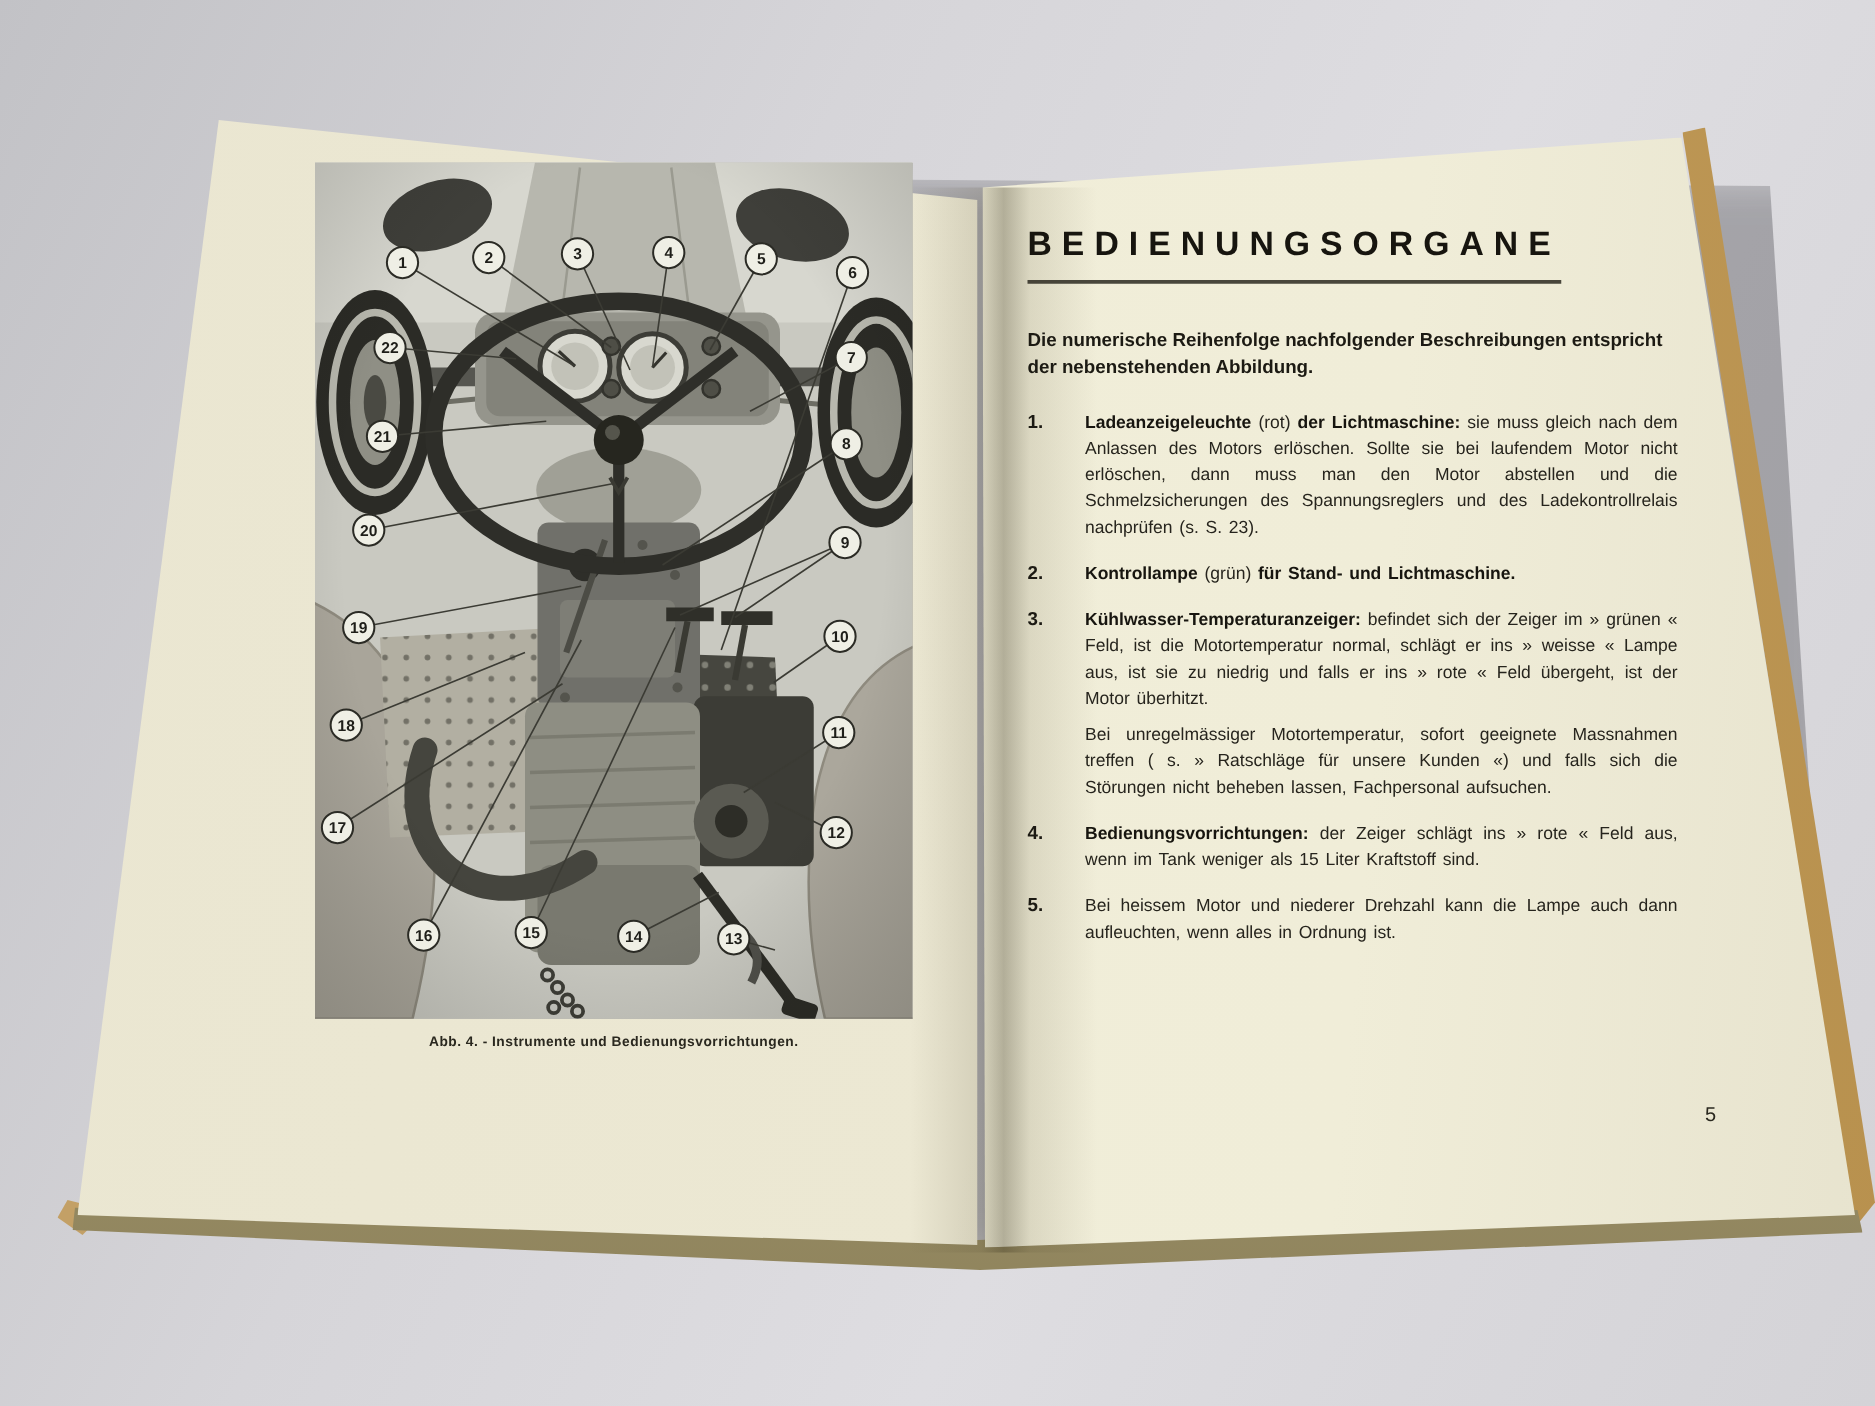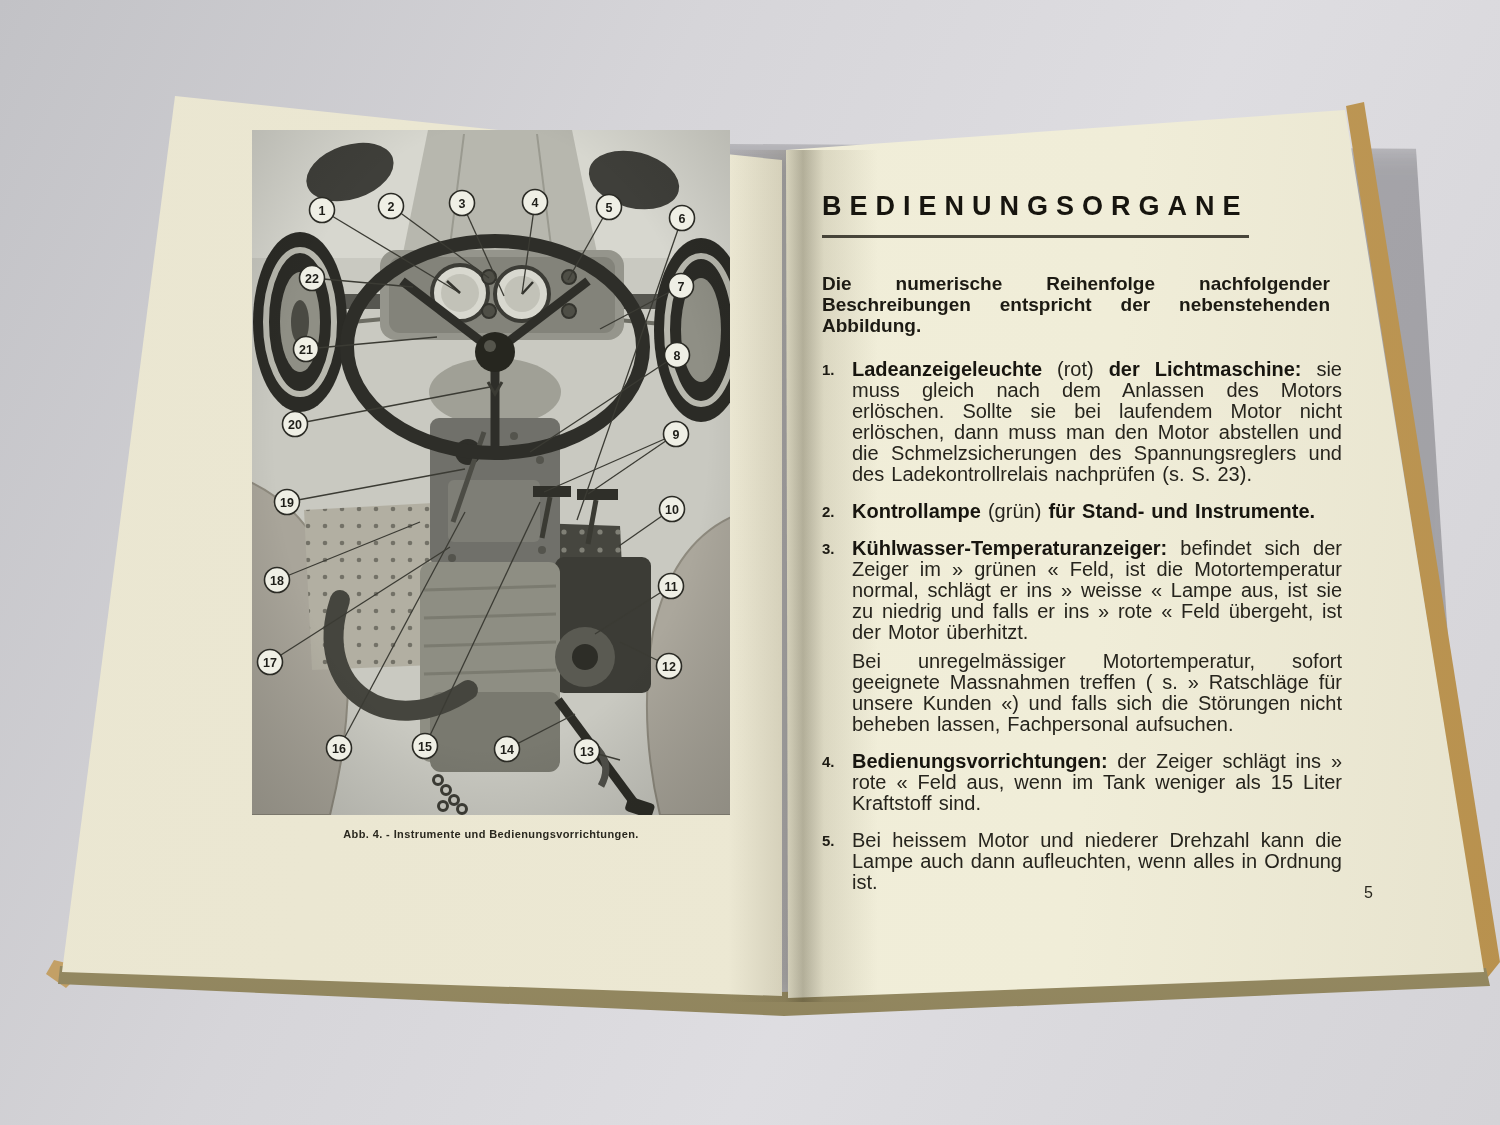--- a/index.html
+++ b/index.html
@@ -50,36 +50,36 @@
   #figure-photo{
     left:252px;top:130px;width:478px;height:685px;
     background:#c9c9c1;box-shadow:inset 0 0 14px rgba(40,40,30,.25);
   }
   #figure-photo svg{display:block;width:100%;height:100%;}
   #figure-caption{
     left:252px;top:828px;width:478px;text-align:center;
     font-size:11px;font-weight:bold;color:#2a281f;letter-spacing:.4px;
   }
   
-  #right-content{left:822px;top:191px;width:520px;color:#24221c;}
+  #right-content{left:822px;top:180px;width:520px;color:#24221c;}
   .heading-wrap{display:inline-block;}
   #page-heading{
     margin:0;font-size:27px;font-weight:bold;letter-spacing:8px;
     color:#17150f;white-space:nowrap;
   }
   #heading-rule{height:3px;background:#2b2920;margin-top:13px;opacity:.85;}
   #intro{
-    margin:35px 12px 0 0;font-size:19px;line-height:21px;font-weight:bold;
+    margin:35px 12px 0 0;font-size:15px;line-height:21px;font-weight:bold;
     text-align:justify;color:#1c1a13;
   }
   #items{margin-top:23px;}
   .item{display:flex;margin-bottom:16px;}
   .item-num{width:30px;flex:0 0 30px;font-size:15px;line-height:21px;font-weight:bold;color:#1c1a13;}
   .item-body{flex:1;}
-  .item-par{margin:0 0 8px 0;font-size:20px;line-height:21px;text-align:justify;word-spacing:1.5px;color:#26241d;}
+  .item-par{margin:0 0 8px 16px;font-size:14px;line-height:21px;text-align:justify;word-spacing:1.5px;color:#26241d;}
   .item-par:last-child{margin-bottom:0;}
   .item-par b{color:#17150f;}
   #page-number{left:1364px;top:884px;font-size:16px;color:#2a281f;}
 </style>
 </head>
 <body>
 
 <div class="layer" id="book-shadow"></div>
 <div class="layer" id="cover-edge"></div>
 <div class="layer" id="cover-corner"></div>
@@ -303,21 +303,21 @@
   <div id="items">
       <div class="item">
         <div class="item-num">1.</div>
         <div class="item-body">
           <p class="item-par"><b>Ladeanzeigeleuchte</b><span> (rot) </span><b>der Lichtmaschine:</b><span> sie muss gleich nach dem Anlassen des Motors erlöschen. Sollte sie bei laufendem Motor nicht erlöschen, dann muss man den Motor abstellen und die Schmelzsicherungen des Spannungsreglers und des Ladekontrollrelais nachprüfen (s. S. 23).</span></p>
         </div>
       </div>
       <div class="item">
         <div class="item-num">2.</div>
         <div class="item-body">
-          <p class="item-par"><b>Kontrollampe</b><span> (grün) </span><b>für Stand- und Instrumente.</b></p>
+          <p class="item-par"><b>Kontrollampe</b><span> (grün) </span><b>für Stand- und Lichtmaschine.</b></p>
         </div>
       </div>
       <div class="item">
         <div class="item-num">3.</div>
         <div class="item-body">
           <p class="item-par"><b>Kühlwasser-Temperaturanzeiger:</b><span> befindet sich der Zeiger im » grünen « Feld, ist die Motortemperatur normal, schlägt er ins » weisse « Lampe aus, ist sie zu niedrig und falls er ins » rote « Feld übergeht, ist der Motor überhitzt.</span></p>
           <p class="item-par"><span>Bei unregelmässiger Motortemperatur, sofort geeignete Massnahmen treffen ( s. » Ratschläge für unsere Kunden «) und falls sich die Störungen nicht beheben lassen, Fachpersonal aufsuchen.</span></p>
         </div>
       </div>
       <div class="item">

